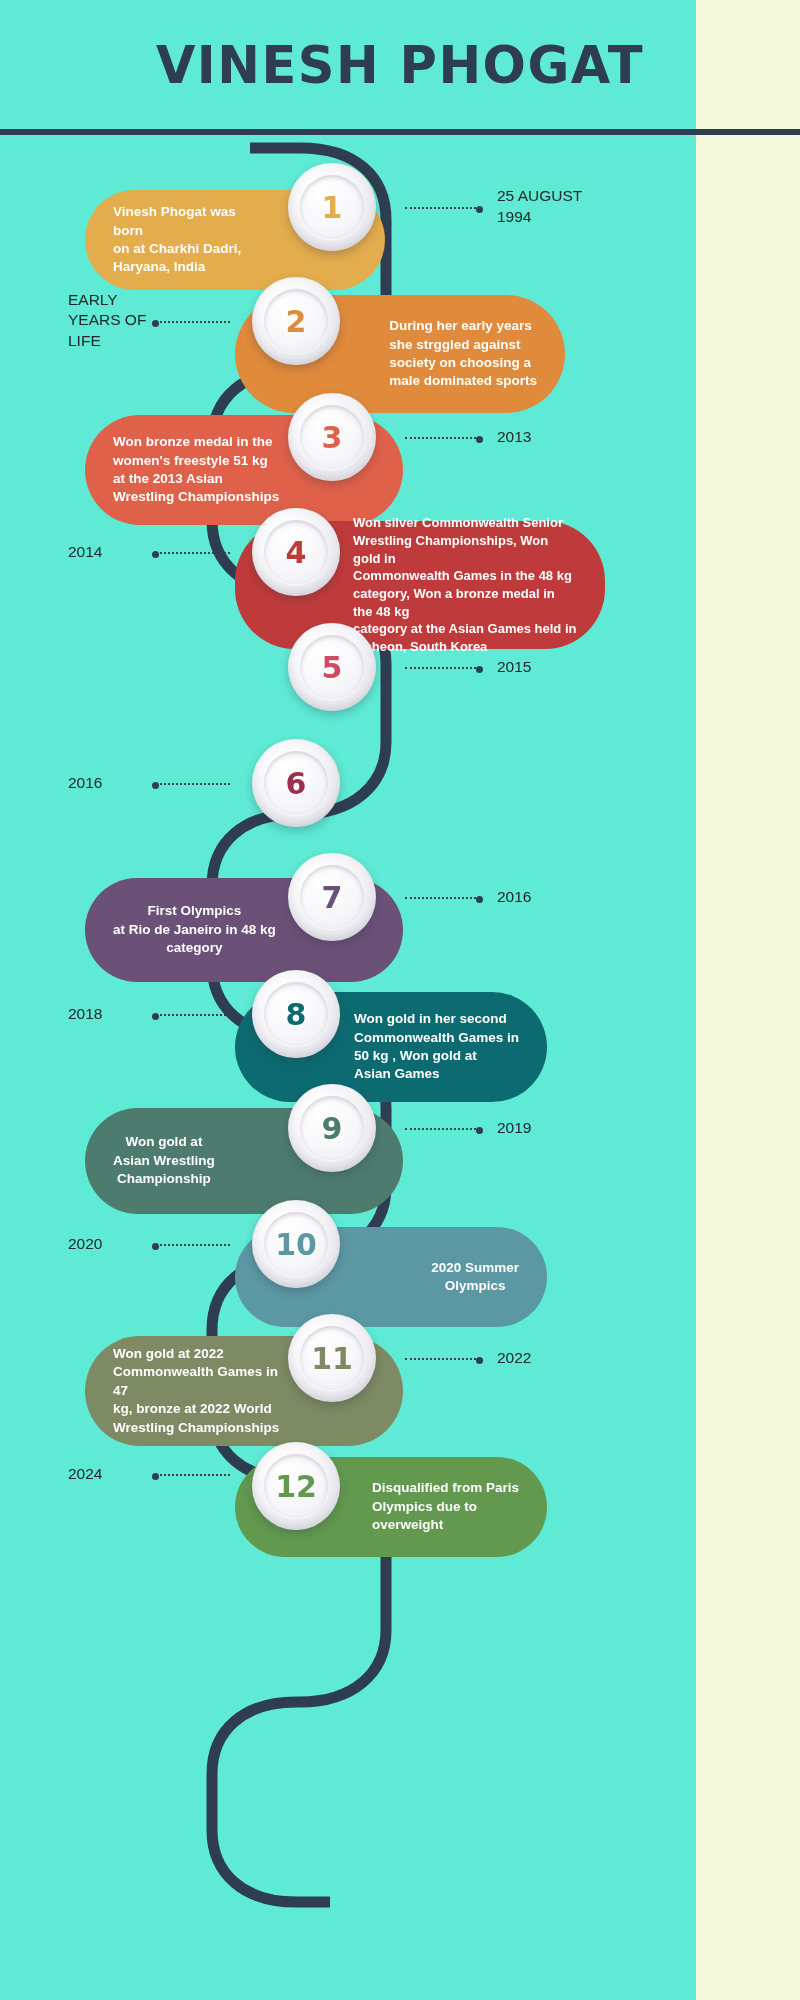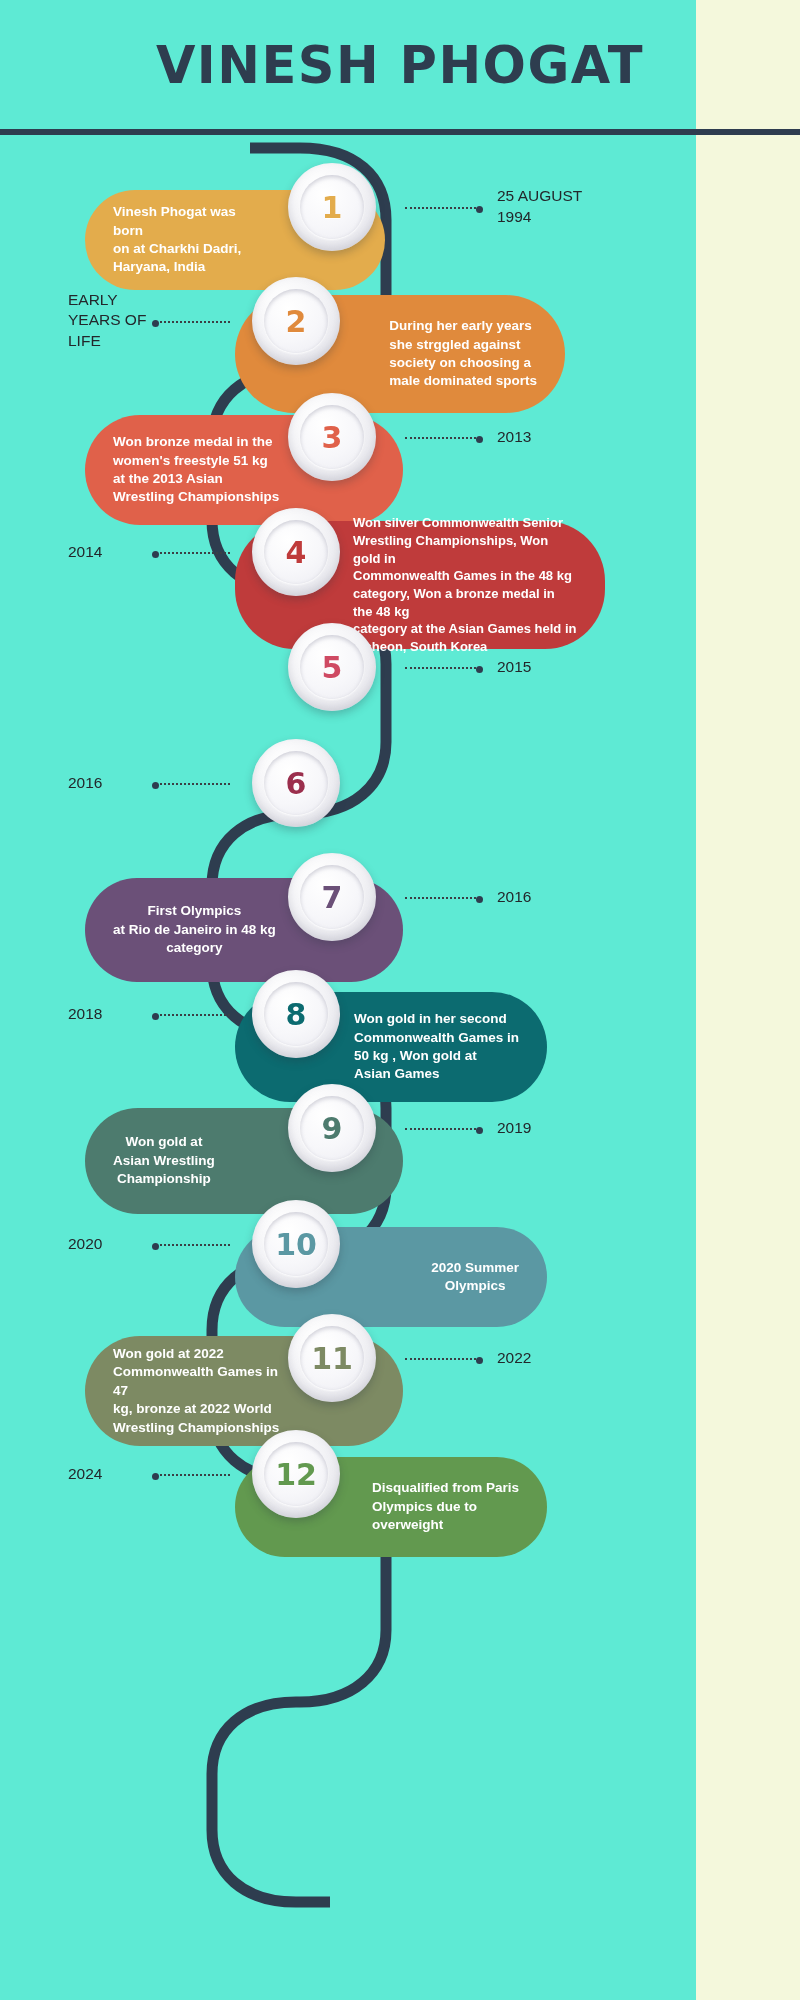--- a/index.html
+++ b/index.html
@@ -333,21 +333,21 @@
           <span class="dot" style="right: -3px;"></span>
         </div>
         <div class="year year-right" style="left: 497px; top: 44.5px;">2022</div>
       </div>
       <div class="row" style="top: 1424px; height: 100px;">
         <div class="pill pill-right" style="width: 312px; height: 100px; top: 0px; background: rgb(98, 153, 79);">
           <div class="pill-text">Disqualified from Paris
 Olympics due to
 overweight</div>
         </div>
-        <div class="medal" style="left: 252px; top: 6px; justify-content: center;">
+        <div class="medal" style="left: 252px; top: 18px; justify-content: center;">
           <span class="medal-num" style="color: rgb(98, 153, 79);">12</span>
         </div>
         <div class="connector" style="left: 155px; width: 75px; top: 50px;">
           <span class="dot" style="left: -3px;"></span>
         </div>
         <div class="year year-left" style="left: 68px; top: 39.5px;">2024</div>
       </div>
     </div>
 </div>
 

